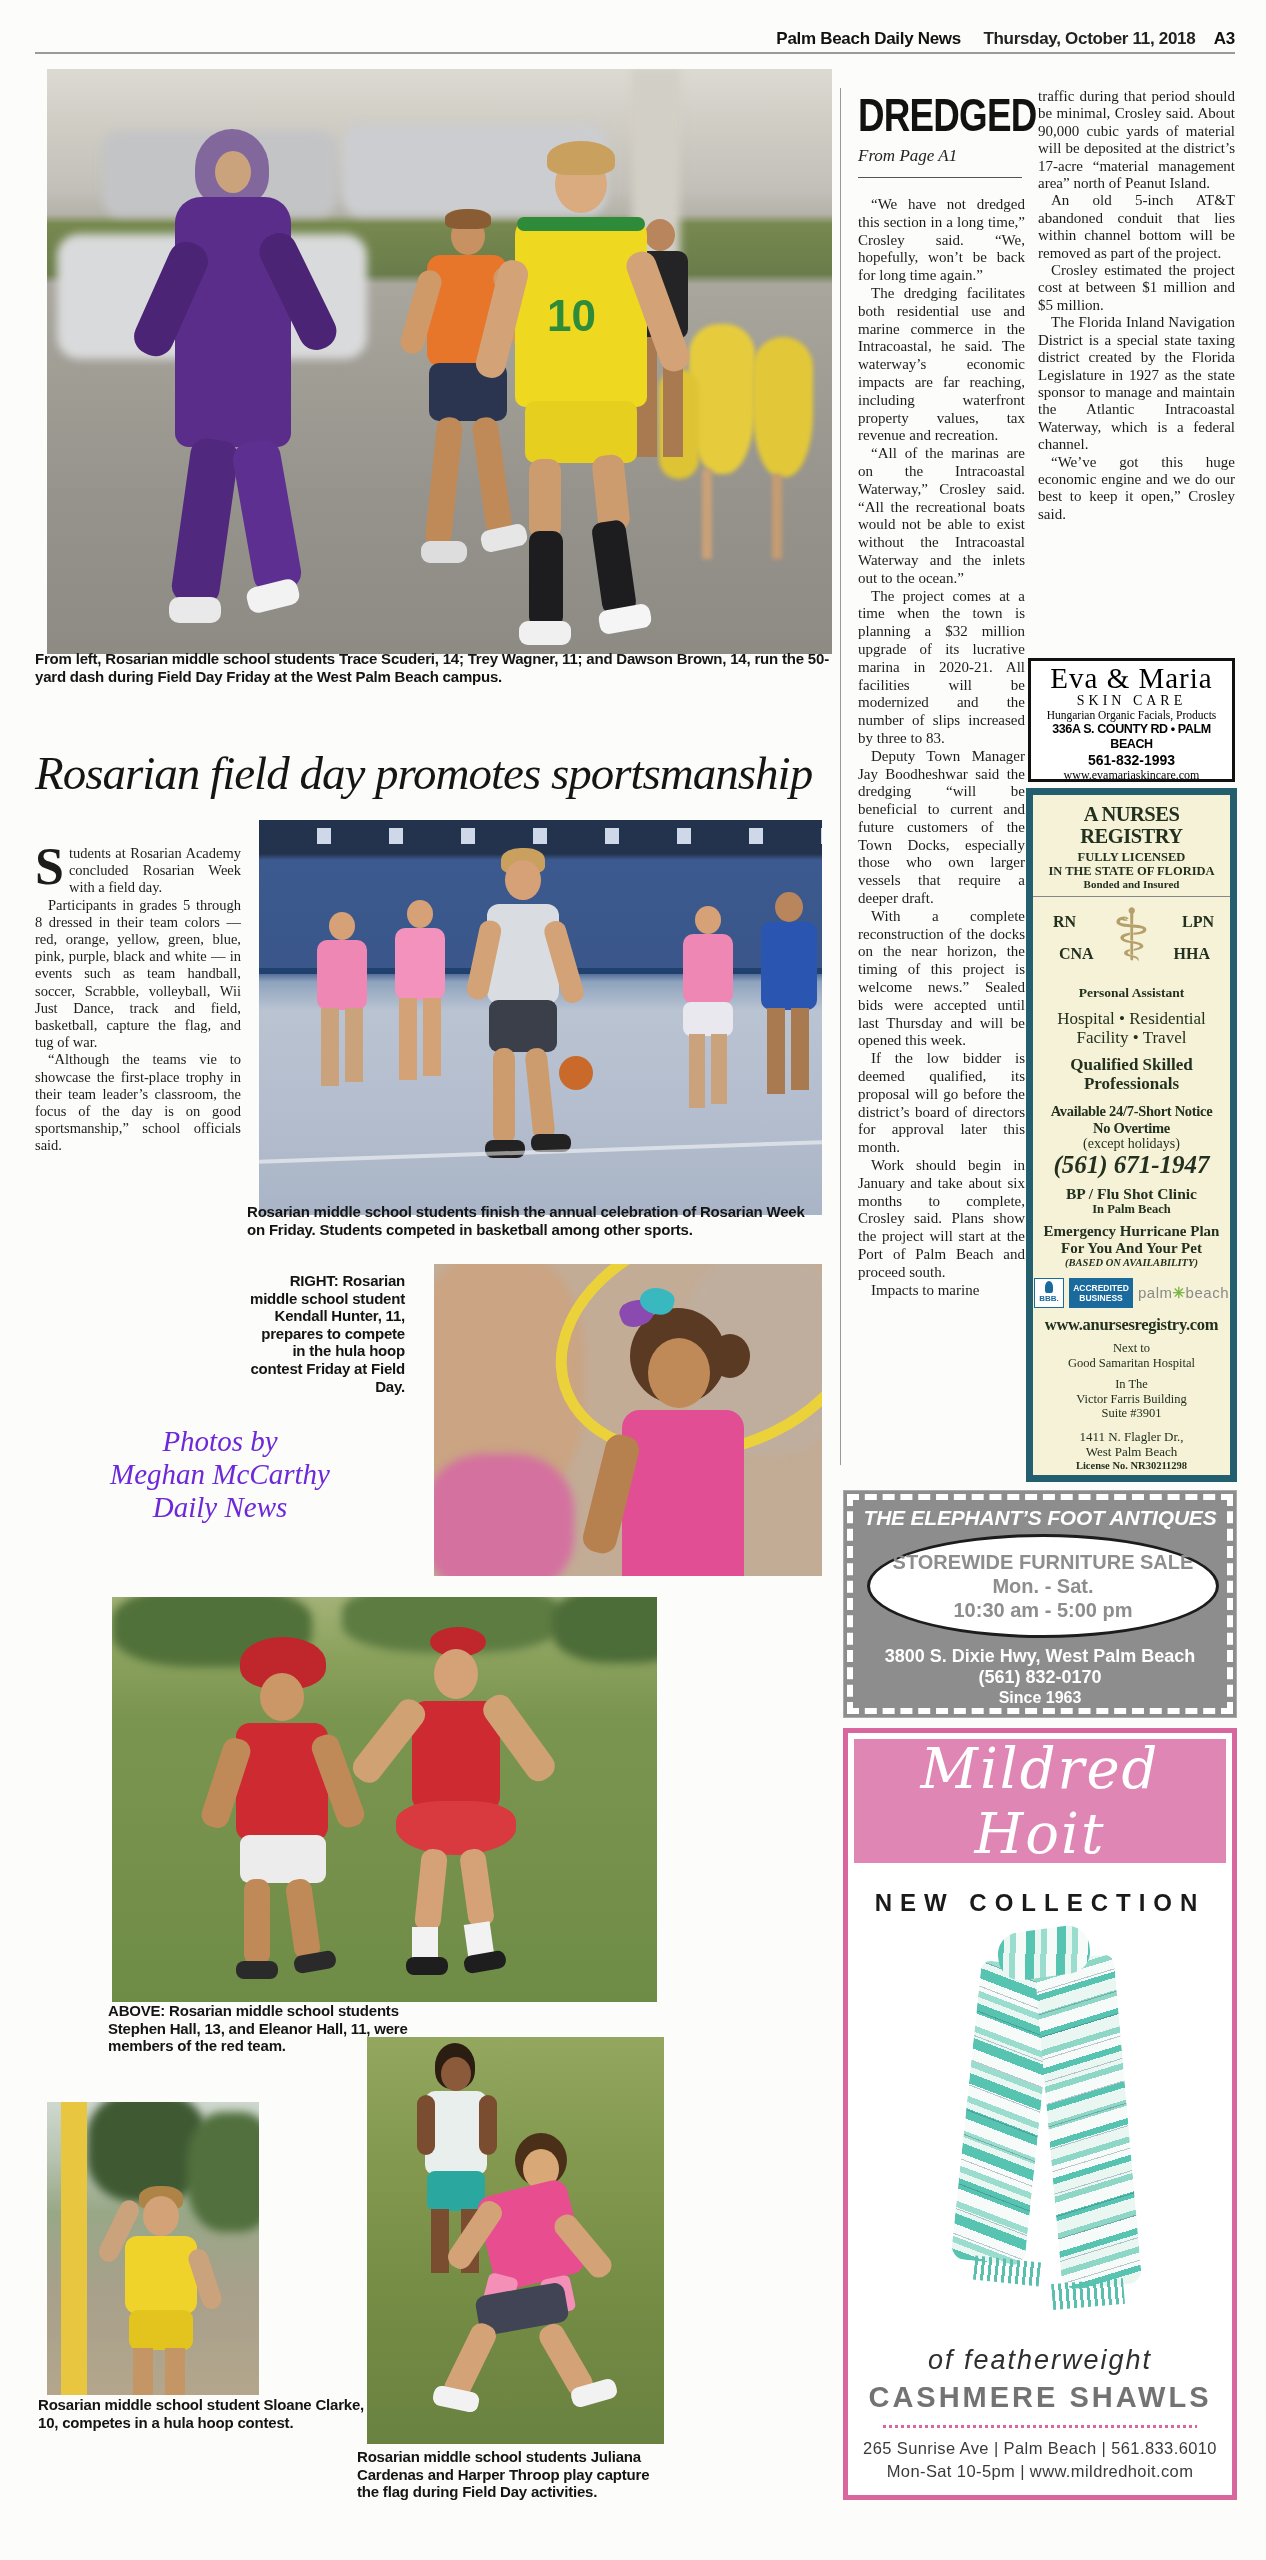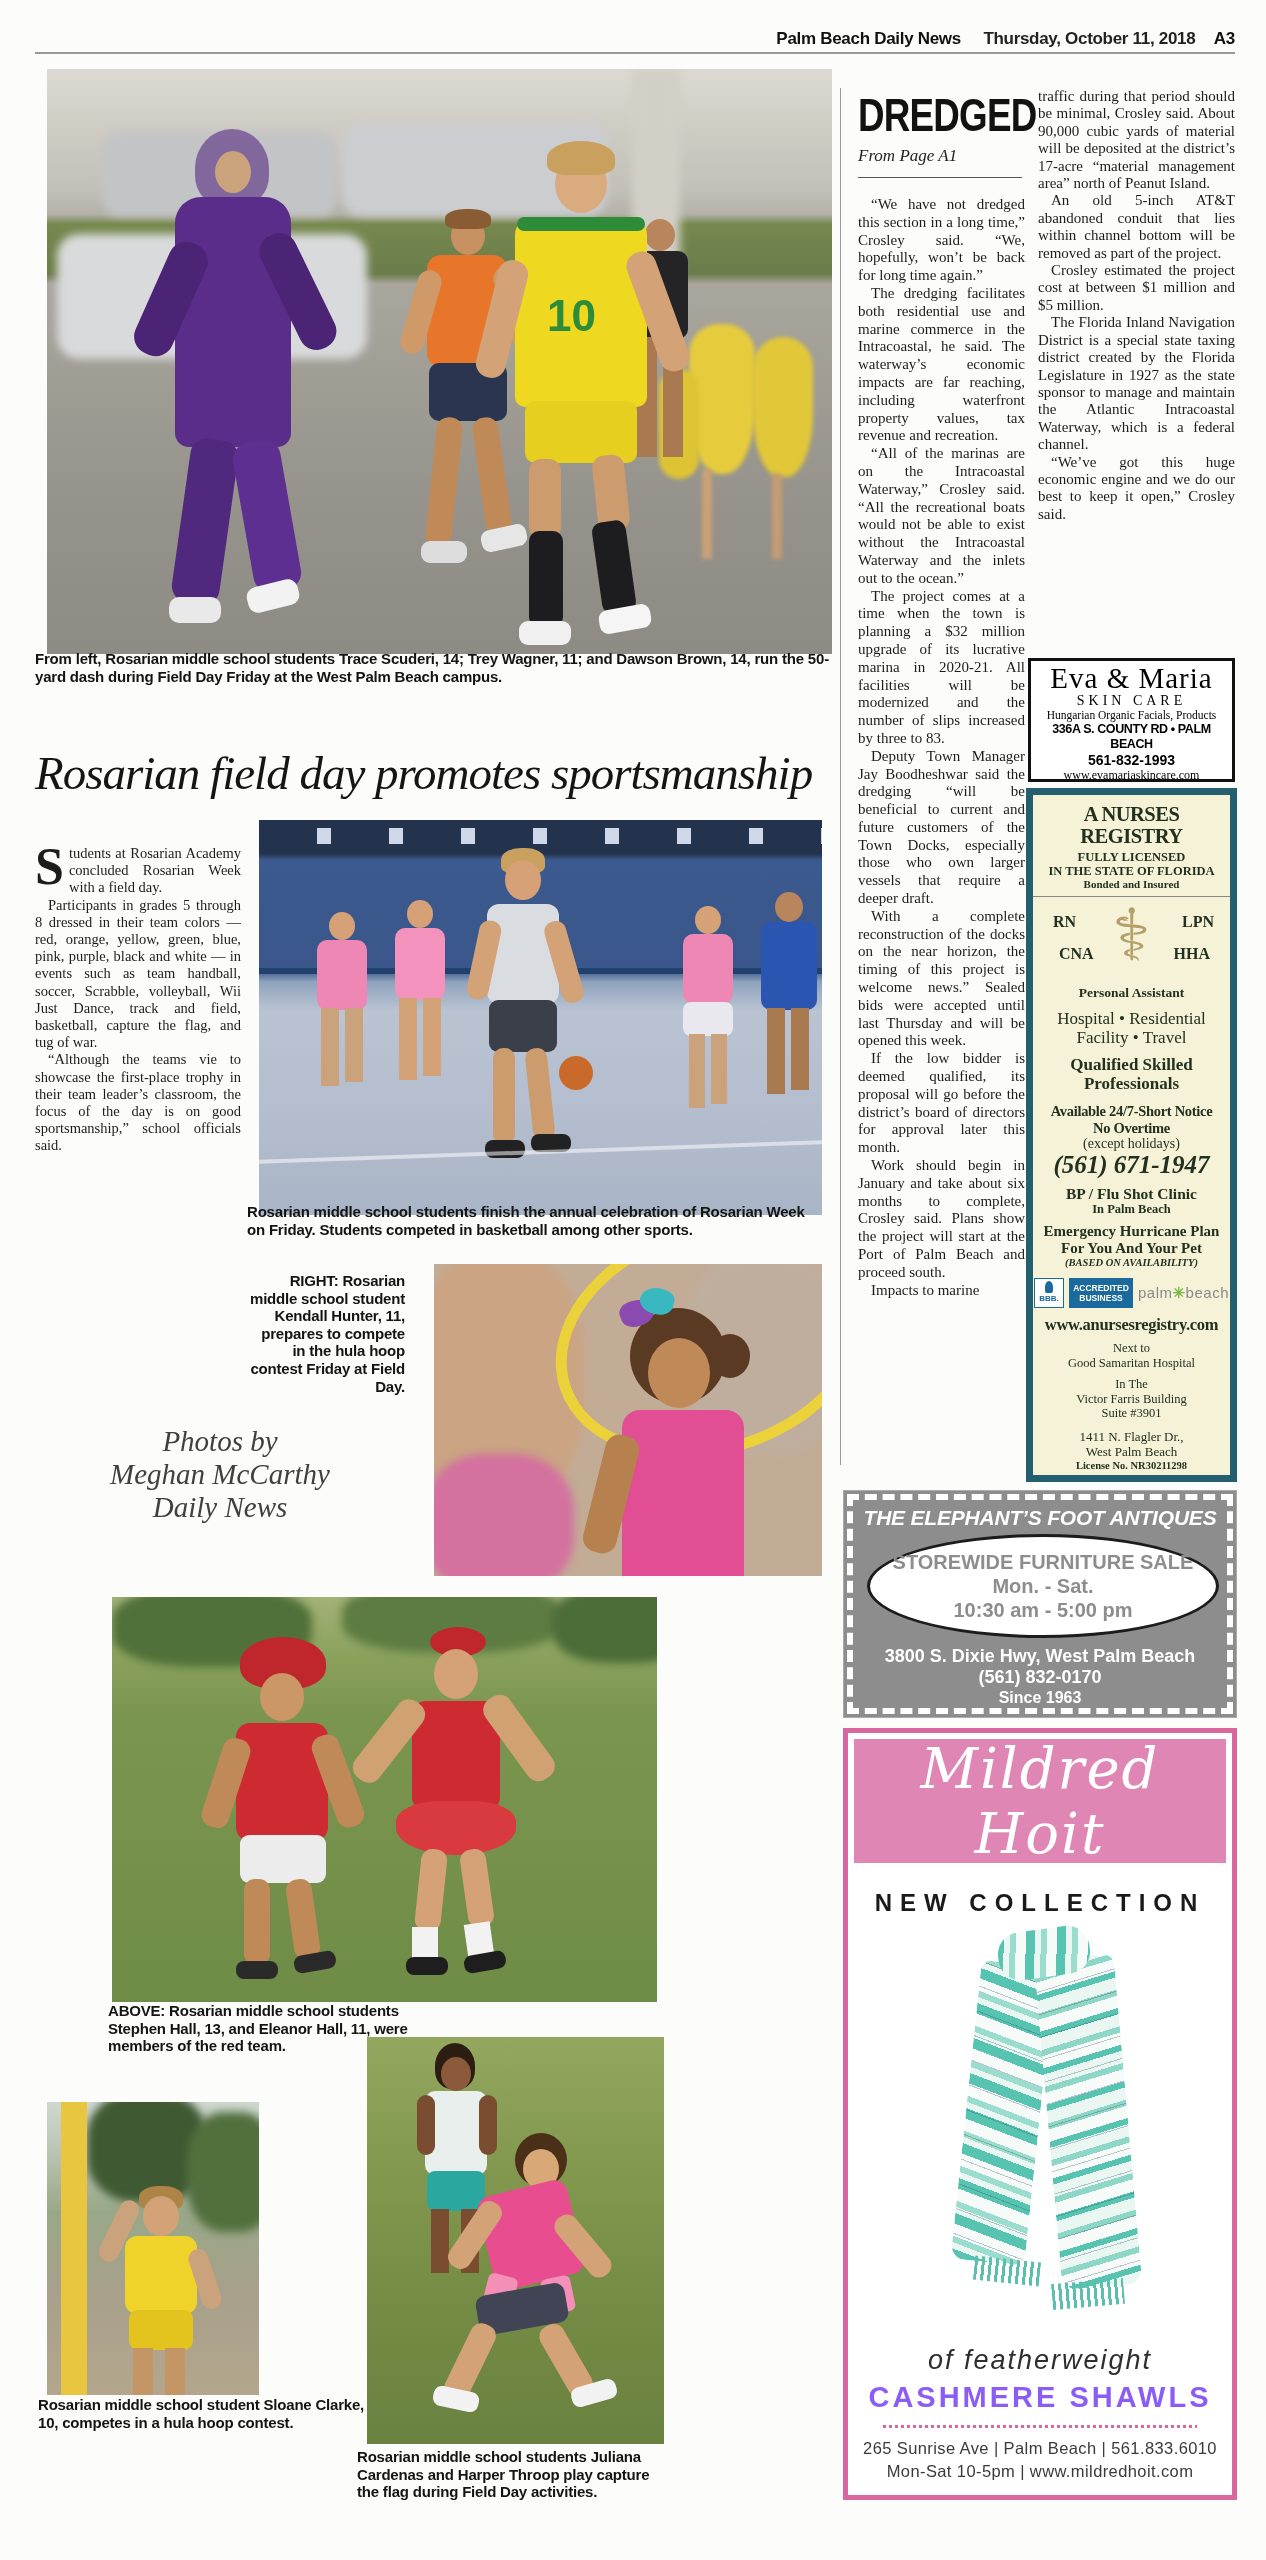--- a/index.html
+++ b/index.html
@@ -28,21 +28,21 @@
             font-size:47px;letter-spacing:-1px;color:#151515;white-space:nowrap;}
 
   
   .story{position:absolute;left:35px;top:845px;width:206px;height:535px;overflow:hidden;
          font-size:14.5px;line-height:17.2px;text-align:justify;}
   .story p{margin:0;text-indent:13px;}
   .story p.first{text-indent:0;}
   .dropcap{float:left;font-size:52px;line-height:40px;font-weight:bold;padding:2px 5px 0 0;}
 
   .credit{position:absolute;left:60px;top:1425px;width:320px;text-align:center;
-          font-style:italic;font-size:29px;line-height:33px;color:#404040;}
+          font-style:italic;font-size:29px;line-height:33px;color:#6d28d9;}
 
   
   .vline{position:absolute;left:840px;top:88px;width:1px;height:1377px;background:#999;}
   .d-title{position:absolute;left:858px;top:88px;margin:0;font-family:"Liberation Sans",sans-serif;
            font-weight:bold;font-size:46px;letter-spacing:-1px;color:#121212;
            transform:scaleX(.8);transform-origin:left top;white-space:nowrap;}
   .d-from{position:absolute;left:858px;top:146px;font-style:italic;font-size:17px;color:#222;}
   .d-rule{position:absolute;left:858px;top:177px;width:164px;height:1px;background:#555;}
   .d-col{position:absolute;overflow:hidden;font-size:15px;line-height:17.8px;text-align:justify;}
   .d-col p{margin:0;text-indent:13px;}
@@ -114,21 +114,21 @@
   .ad-mild{position:absolute;left:843px;top:1728px;width:394px;height:772px;background:#fff;
            border:5px solid #d9679e;text-align:center;}
   .m-band{position:absolute;left:6px;top:6px;right:6px;height:124px;background:#df86b4;
           display:flex;align-items:center;justify-content:center;}
   .m-script{font-family:"DejaVu Serif",serif;font-style:italic;color:#fff;font-size:56px;letter-spacing:2px;}
   .m-new{position:absolute;left:0;right:0;top:156px;font-family:"Liberation Sans",sans-serif;
          font-weight:bold;font-size:24px;letter-spacing:8px;color:#1a1a1a;}
   .m-feather{position:absolute;left:0;right:0;top:612px;font-family:"Liberation Sans",sans-serif;
              font-style:italic;font-size:27px;color:#2e2e2e;letter-spacing:2px;}
   .m-cash{position:absolute;left:0;right:0;top:648px;font-family:"Liberation Sans",sans-serif;
-          font-weight:bold;font-size:29px;letter-spacing:3px;color:#8b5cf6;}
+          font-weight:bold;font-size:29px;letter-spacing:3px;color:#737373;}
   .m-dots{position:absolute;left:35px;right:35px;top:692px;height:3px;
           background:repeating-linear-gradient(90deg,#d9679e 0 3px,rgba(0,0,0,0) 3px 6px);}
   .m-addr{position:absolute;left:0;right:0;top:704px;font-family:"Liberation Sans",sans-serif;
           font-size:16.5px;line-height:23px;color:#3a3a3a;letter-spacing:.4px;}
   .scarf{position:absolute;left:112px;top:196px;width:170px;height:400px;}
   .scarf .knot{position:absolute;left:38px;top:0;width:92px;height:48px;border-radius:22px;
                transform:rotate(-8deg);
                background:repeating-linear-gradient(100deg,#57c4b2 0 9px,#e9f6f2 9px 15px,#9adccd 15px 21px,#f6fbf9 21px 31px);}
   .scarf .tailL{position:absolute;left:6px;top:34px;width:74px;height:300px;border-radius:10px 10px 14px 14px;
                 transform:rotate(6deg);

